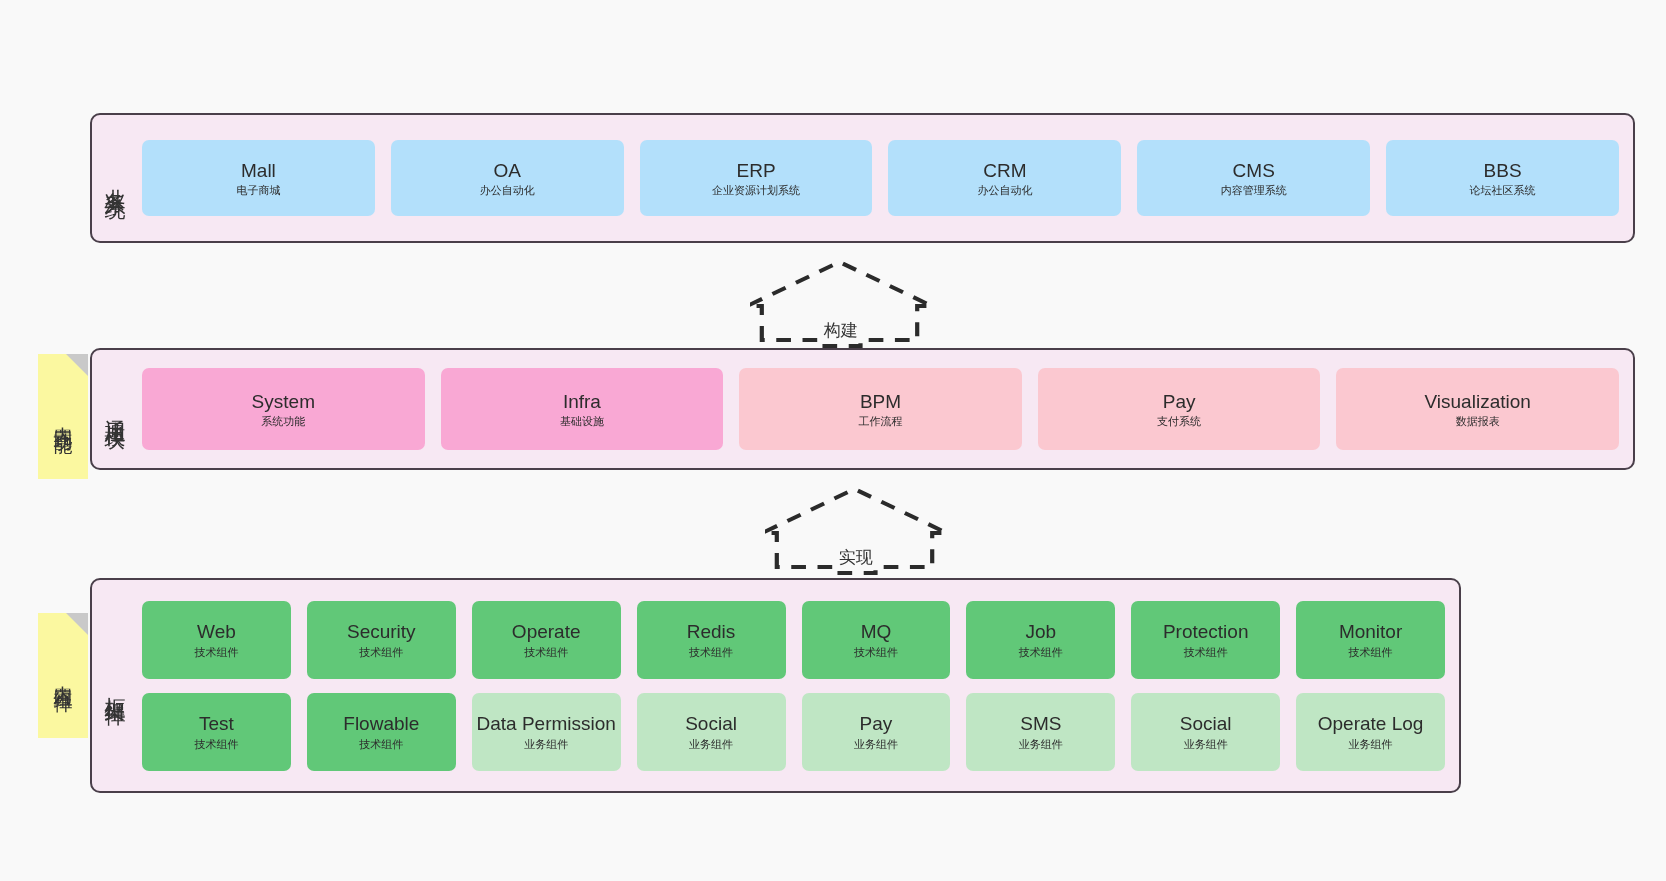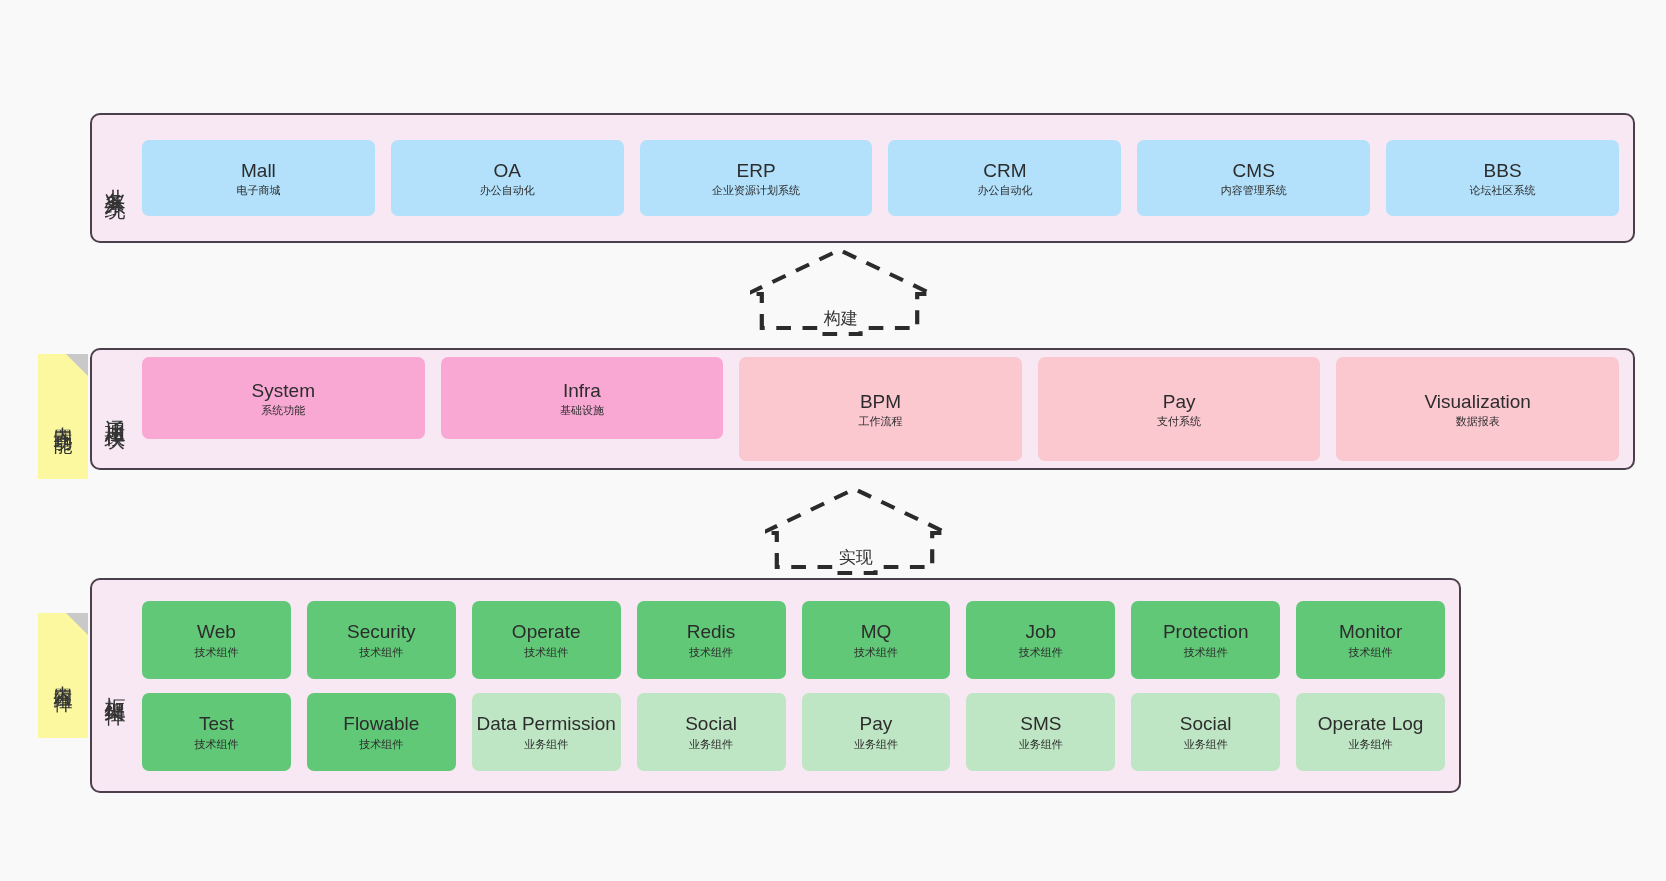--- a/index.html
+++ b/index.html
@@ -75,21 +75,21 @@
     text-align: center;
     line-height: 1.28;
     box-sizing: border-box;
     padding: 4px 2px;
   }
   .box .t1 { font-size: 19px; color: #2c2c2c; }
   .box .t2 { font-size: 11px; color: #2c2c2c; }
 
   .biz      { background: #b3e0fb; height: 76px; }
   .mod-str  { background: #f9a8d4; height: 82px; }
-  .mod-soft { background: #fbc8d0; height: 104px; }
+  .mod-soft { background: #fbc8d0; height: 82px; }
   .cmp-str  { background: #61c878; height: 78px; }
   .cmp-soft { background: #bfe6c4; height: 78px; }
 
   
   .note {
     position: absolute;
     box-sizing: border-box;
     background: #fbf8a0;
     display: flex;
     align-items: center;
@@ -158,21 +158,21 @@
           <div class="t2">内容管理系统</div>
         </div>
         <div class="box biz">
           <div class="t1">BBS</div>
           <div class="t2">论坛社区系统</div>
         </div>
       </div>
     </div>
   </div>
 
-  <div class="arrow" style="left:750px; top:246px; width:180px; height:90px;">
+  <div class="arrow" style="left:750px; top:258px; width:180px; height:90px;">
     <svg width="180" height="90" viewBox="0 0 180 90">
       <path d="M 16 82 L 16 48 L 2 48 L 90 4 L 178 48 L 164 48 L 164 82 L 110 82 L 110 88 L 70 88 L 70 82 Z" fill="none" stroke="#2b2b2b" stroke-width="4" stroke-dasharray="14,11" stroke-linecap="butt" stroke-linejoin="miter" transform="translate(-5,0) scale(1.05,1)"></path>
     </svg>
     <span class="lbl">构建</span>
   </div>
 
   <div class="note" style="left:38px; top:354px; width:50px; height:125px;">
     <span class="fold"></span>
     <span class="label">内置功能</span>
   </div>

